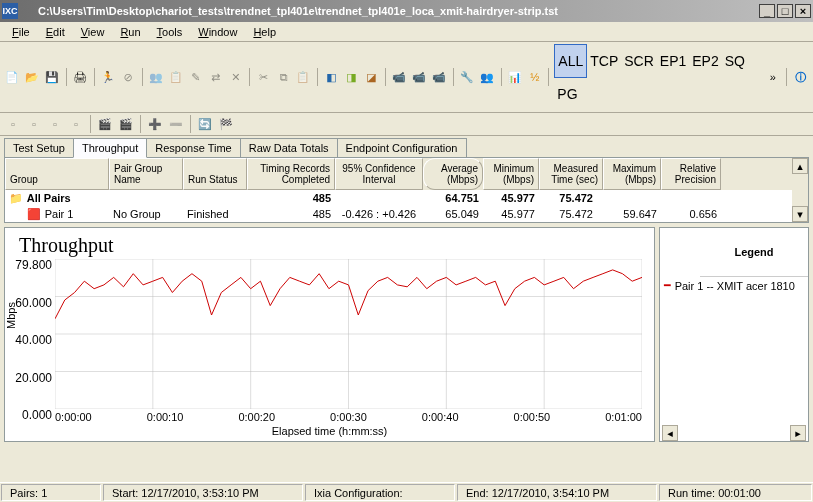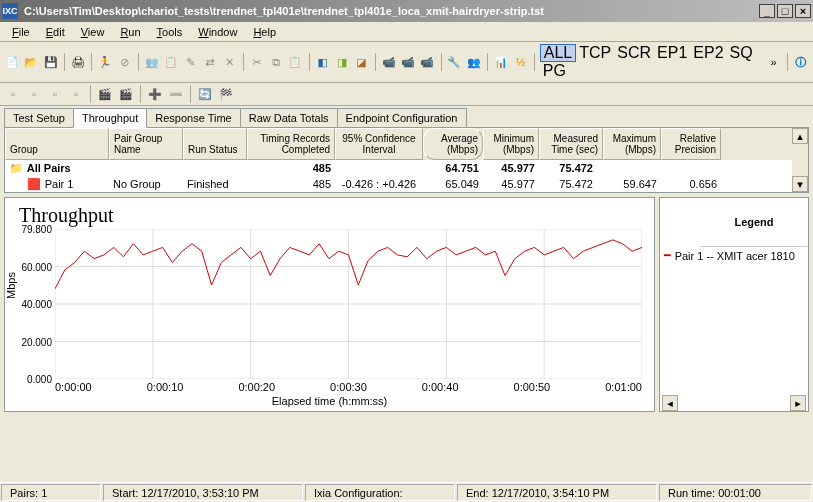--- a/index.html
+++ b/index.html
@@ -1,29 +1,29 @@
 <!DOCTYPE html>
 <html><head>
 <meta charset="utf-8">
 <style>
   * { box-sizing: border-box; font-family: Tahoma, Arial, sans-serif; font-size: 11px; }
   body { margin: 0; background: #ece9d8; width: 813px; height: 502px; overflow: hidden; }
   .titlebar { height: 22px; background: linear-gradient(to right, #6d6d6d, #bfbfbf); display: flex; align-items: center; padding: 0 2px; color: #fff; }
-  .titleicon { width: 16px; height: 16px; background: #2c5fa5; color: #fff; display: inline-flex; align-items: center; justify-content: center; font-size: 9px; font-weight: bold; margin-right: 6px; }
+  .titleicon { width: 16px; height: 16px; background: #2c5fa5; color: #fff; display: inline-flex; align-items: center; justify-content: center; font-size: 9px; font-weight: bold; margin-right: 20px; }
   .title-text { flex: 1; font-weight: bold; }
   .winbtns { display: flex; gap: 2px; }
   .winbtn { width: 16px; height: 14px; background: #d4d0c8; border: 1px solid #404040; color: #000; display: flex; align-items: center; justify-content: center; font-weight: bold; }
   .menubar { height: 20px; background: #ece9d8; display: flex; align-items: center; padding: 0 4px; border-bottom: 1px solid #aca899; }
   .menuitem { padding: 2px 8px; cursor: default; }
   .menuitem u { text-decoration: underline; }
   .toolbar { background: #ece9d8; padding: 2px 4px; display: flex; align-items: center; gap: 3px; border-bottom: 1px solid #aca899; flex-wrap: nowrap; }
   .tbtn { width: 18px; height: 18px; display: inline-flex; align-items: center; justify-content: center; }
   .tbtn.faded { opacity: .4; }
   .divider { width: 1px; height: 18px; background: #aca899; margin: 0 2px; }
-  .tbtn-text { padding: 0 3px; font-size: 16px; height: 18px; display: inline-flex; align-items: center; }
+  .tbtn-text { padding: 16px 3px; font-size: 14px; height: 18px; display: inline-flex; align-items: center; }
   .tbtn-text.active { border: 1px solid #316ac5; background: #c1d2ee; }
   .tabs { display: flex; padding: 0 4px; margin-top: 2px; }
   .tab { padding: 3px 8px; background: #ece9d8; border: 1px solid #919b9c; border-bottom: none; margin-right: -1px; position: relative; cursor: default;}
   .tab.active { background: #fcfcfe; z-index: 2; border-bottom: 1px solid #fcfcfe; margin-bottom: -1px; }
   .data-area { margin: 0 4px; border: 1px solid #919b9c; background: #fff; }
   .grid-head { display: flex; background: #ece9d8; }
   .gh { border: 1px solid #fff; border-right-color: #aca899; border-bottom-color: #aca899; padding: 4px; font-size: 10px; display:flex; align-items:flex-end;}
   .grid-body { background: #fff; }
   .grid-row { display: flex; height: 16px; align-items: center; }
   .gc { padding: 0 4px; overflow: hidden; white-space: nowrap; text-overflow: clip; }
@@ -33,21 +33,21 @@
   .chart-container { border: 1px solid #919b9c; background: #fff; flex: 1; padding: 6px 6px 4px 6px; position: relative; }
   .chart-title { font-family: "Times New Roman", serif; font-size: 20px; margin: 0 0 2px 8px;}
   .legend { width: 150px; border: 1px solid #919b9c; background: #fff; display: flex; flex-direction: column;}
   .legend-title { font-weight: bold; text-align: center; border-bottom: 1px solid #ccc; padding: 18px; margin-left: 40px;}
   .legend-row { padding: 2px 4px; display: flex; align-items: center; gap: 4px;}
   .legend-scroll { display:flex; justify-content: space-between; padding: 0 2px;}
   .scroll-arrow { width: 16px; height: 16px; background: #ece9d8; border: 1px solid #aca899; display:flex;align-items:center;justify-content:center;}
   .statusbar { position: absolute; bottom: 0; left: 0; right: 0; height: 20px; background: #ece9d8; display: flex; border-top: 1px solid #fff;}
   .statuscell { border: 1px inset #fff; padding: 2px 8px; margin: 1px; }
   .plot { position: relative; margin-left: 44px; margin-right: 6px; height: 150px;}
-  .ytick { position: absolute; right: 100%; transform: translateY(-50%); font-size: 10px; padding-right: 3px;}
+  .ytick { position: absolute; right: 100%; transform: translateY(-50%); font-size: 12px; padding-right: 3px; margin-top: 6px;}
   .xticks { display: flex; justify-content: space-between; margin-left: 44px; margin-right: 6px; font-size: 10px; margin-top: 2px;}
   .xlabel { text-align: center; margin-top: 2px;}
   svg.plotline { position: absolute; inset: 0; width: 100%; height: 100%; }
   .gridline { stroke: #bbb; stroke-width: 0.5; }
   .vscroll { width: 16px; background: #ece9d8; display:flex; flex-direction:column;}
   .right { text-align: right; justify-content: flex-end;}
   .ctr { text-align: center; justify-content: center;}
 </style>
 </head>
 <body>

